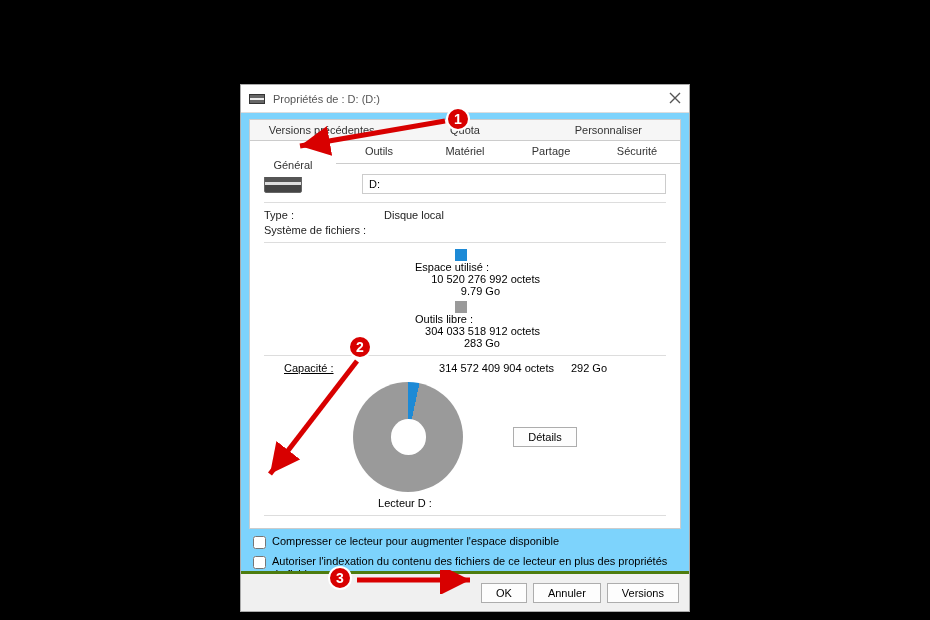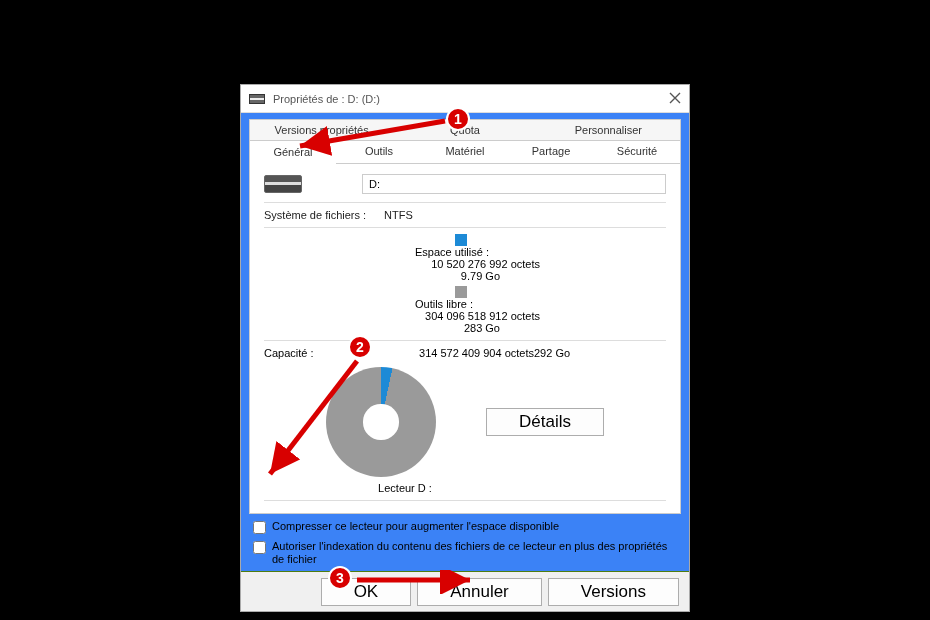--- a/index.html
+++ b/index.html
@@ -12,21 +12,21 @@
     color: #000;
     position: relative;
     overflow: hidden;
   }
   .dialog {
     position: absolute;
     left: 240px;
     top: 84px;
     width: 450px;
     height: 528px;
-    background: #3b82f6;
+    background: #7dd3fc;
     border: 1px solid #aaa;
     box-shadow: 0 4px 10px rgba(0,0,0,0.5);
   }
   .titlebar {
     height: 28px;
     background: #fff;
     border-bottom: 1px solid #ddd;
     display: flex;
     align-items: center;
     padding: 0 8px;
@@ -60,21 +60,21 @@
     padding:4px 0;
     flex:1;
     text-align:center;
     cursor:pointer;
   }
   .tab.active {
     background:#fff;
     font-weight:500;
     border-bottom:2px solid #fff;
     position:relative;
-    top:1px;
+    top:14px;
   }
   .tabrow.first { background:#f6f6f6; }
   .tabcontent {
     padding:10px 14px 6px 14px;
     background:#fff;
   }
   .rowflex { display:flex; align-items:center; margin-bottom:8px; }
   .drive-icon {
     width:38px; height:18px;
     background:linear-gradient(#555 0 35%, #ddd 35% 55%, #444 55% 100%);
@@ -94,47 +94,47 @@
   .usage { display:flex; align-items:center; margin:4px 0; font-size:11px;flex-direction:column; }
   .sq { width:12px; height:12px; margin-right:8px; }
   .sq.used { background:#1d8ad6; }
   .sq.free { background:#9a9a9a; }
   .usage .label { width:100px; }
   .usage .bytes { width:150px; text-align:right; }
   .usage .gb { width:70px; text-align:right; }
   .cap { display:flex; margin:6px 0 8px 0; }
   .cap .label { width:120px; }
   .cap .bytes { width:150px; text-align:right; }
-  .cap .gb { width:70px; text-align:left; }
+  .cap .gb { width:70px; text-align:center; }
   .piewrap { display:flex; align-items:center; justify-content:center; gap:50px; }
   .pie {
     width:110px; height:110px;
     border-radius:50%;
     background: conic-gradient(#1d8ad6 0deg 12deg, #9a9a9a 12deg 360deg);
     position:relative;
   }
   .pie::after{
     content:""; position:absolute; left:34%; top:34%; width:32%; height:32%;
     background:#fff; border-radius:50%;
   }
   .details-btn, .bottom-btn {
     border:1px solid #adadad;
     background:#fdfdfd;
-    padding:3px 32px;
-    font-size:17px;
+    padding:3px 14px;
+    font-size:11px;
     cursor:pointer;
   }
   .lecteur-row { text-align:center; margin-top:5px; display:flex; justify-content:center; gap:60px; align-items:flex-end;}
   .check-row { display:flex; align-items:flex-start; margin:6px 12px; font-size:11px; line-height:13px; }
   .check-row input { margin-right:6px; margin-top:1px; }
   .bottom-bar {
     position:absolute; bottom:0; left:0; right:0;
     height:40px;
     background:#f0f0f0;
-    border-top:1px solid #4d7c0f;
+    border-top:3px solid #4d7c0f;
     display:flex;
     justify-content:flex-end;
     align-items:center;
     gap:6px;
     padding-right:10px;
   }
   
   .marker {
     position:absolute;
     width:24px; height:24px;
@@ -158,58 +158,61 @@
     <span class="title-text">Propriétés de : D: (D:)</span>
     <span class="close-btn">
       <svg viewBox="0 0 16 16">
           <path d="M3 3 L13 13 M13 3 L3 13" stroke="#555" stroke-width="1.4" fill="none"></path>
         </svg>
     </span>
   </div>
 
   <div class="tabarea">
     <div class="tabrow first">
-      <div class="tab">Versions propriétés</div>
+      <div class="tab">Versions précédentes</div>
       <div class="tab">Quota</div>
       <div class="tab">Personnaliser</div>
     </div>
     <div class="tabrow">
       <div class="tab active">Général</div>
       <div class="tab">Outils</div>
       <div class="tab">Matériel</div>
       <div class="tab">Partage</div>
       <div class="tab">Sécurité</div>
     </div>
 
     <div class="tabcontent">
       <div class="rowflex">
         <div class="drive-icon"></div>
         <input class="name-input" value="D:" style="">
       </div>
       <hr class="sep">
       <div class="kv">
+        <div class="k">Type :</div>
+        <div class="v">Disque local</div>
+      </div>
+      <div class="kv">
         <div class="k">Système de fichiers :</div>
-        <div class="v">NTFS</div>
       </div>
       <hr class="sep">
       <div class="usage">
         <div class="sq used"></div>
         <div class="label">Espace utilisé :</div>
         <div class="bytes">10 520 276 992 octets</div>
         <div class="gb">9.79 Go</div>
       </div>
       <div class="usage">
         <div class="sq free"></div>
         <div class="label">Outils libre :</div>
-        <div class="bytes">304 096 518 912 octets</div>
+        <div class="bytes">304 033 518 912 octets</div>
         <div class="gb">283 Go</div>
       </div>
       <hr class="sep">
       <div class="cap">
-        <div class="label" style="">Capacité :</div>
+        <div class="label" style="margin-left:20px;text-decoration:underline;">Capacité :</div>
         <div class="bytes">314 572 409 904 octets</div>
         <div class="gb">292 Go</div>
       </div>
 
       <div class="piewrap">
         <div class="pie"></div>
         <div style="display:flex;flex-direction:column;gap:16px;">
           <button class="details-btn">Détails</button>
         </div>
       </div>

